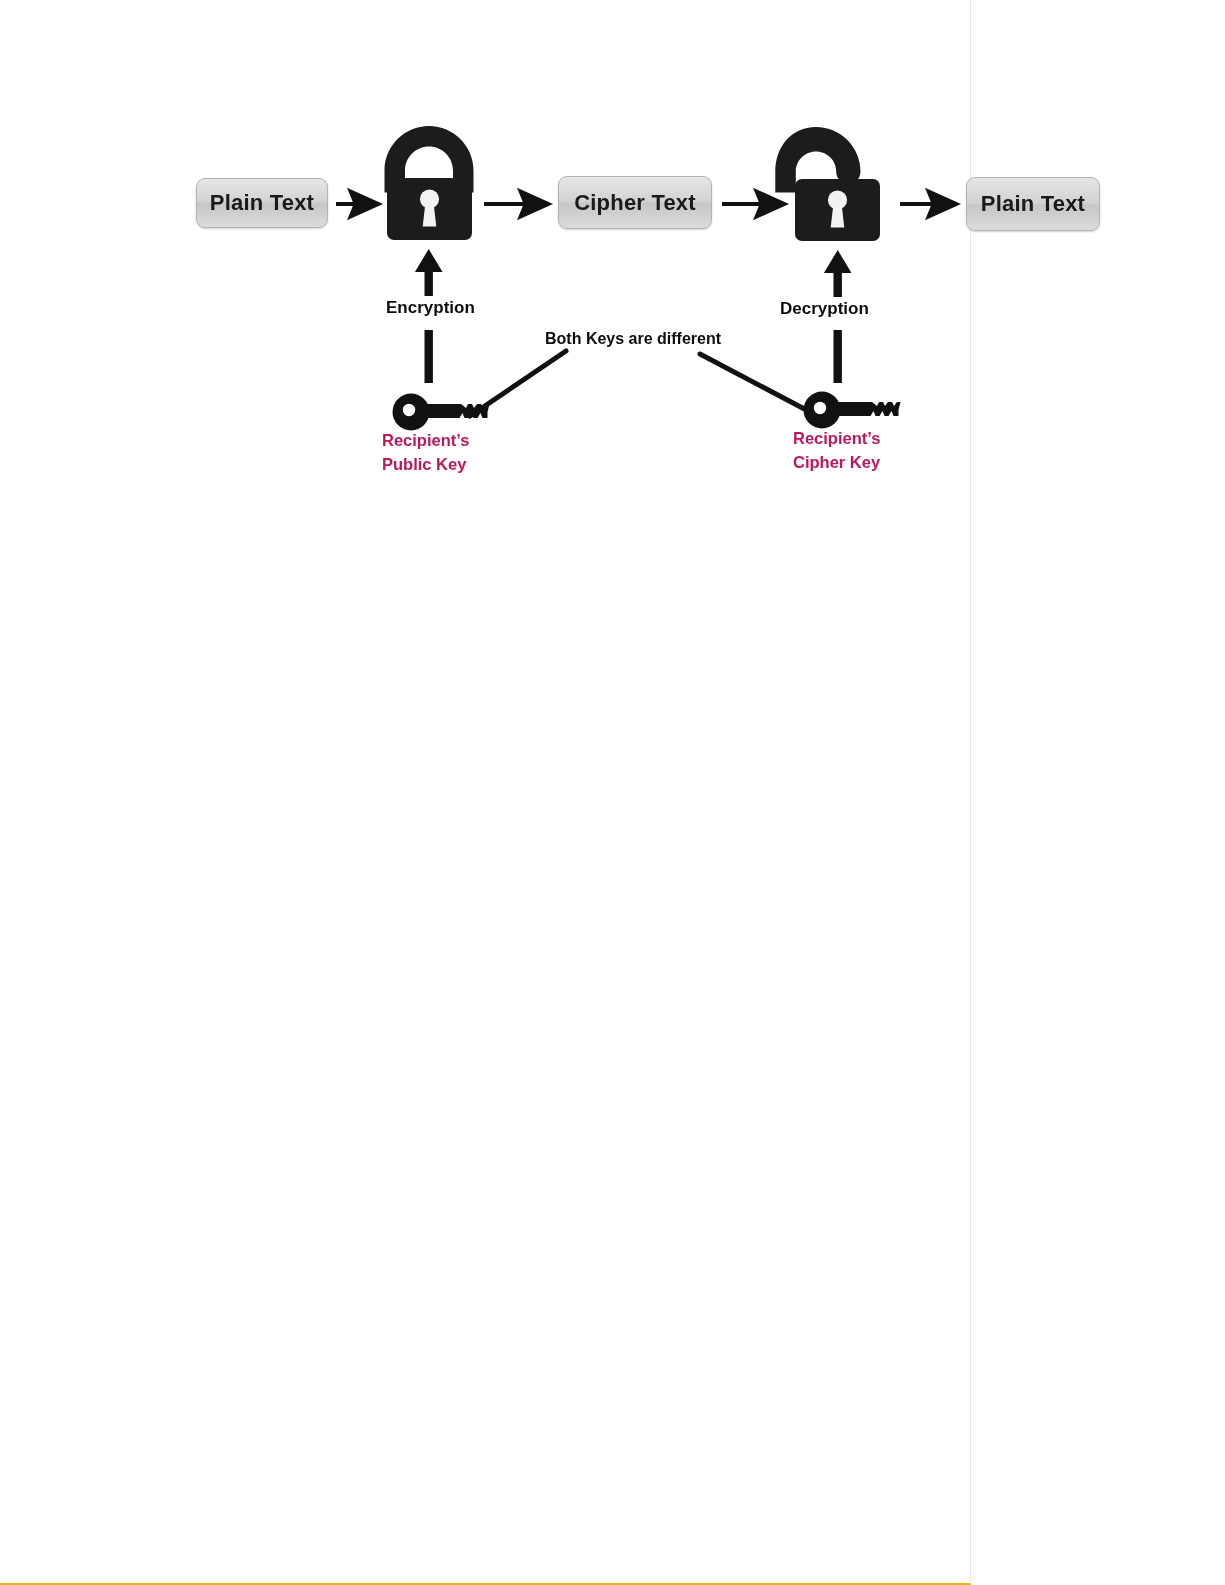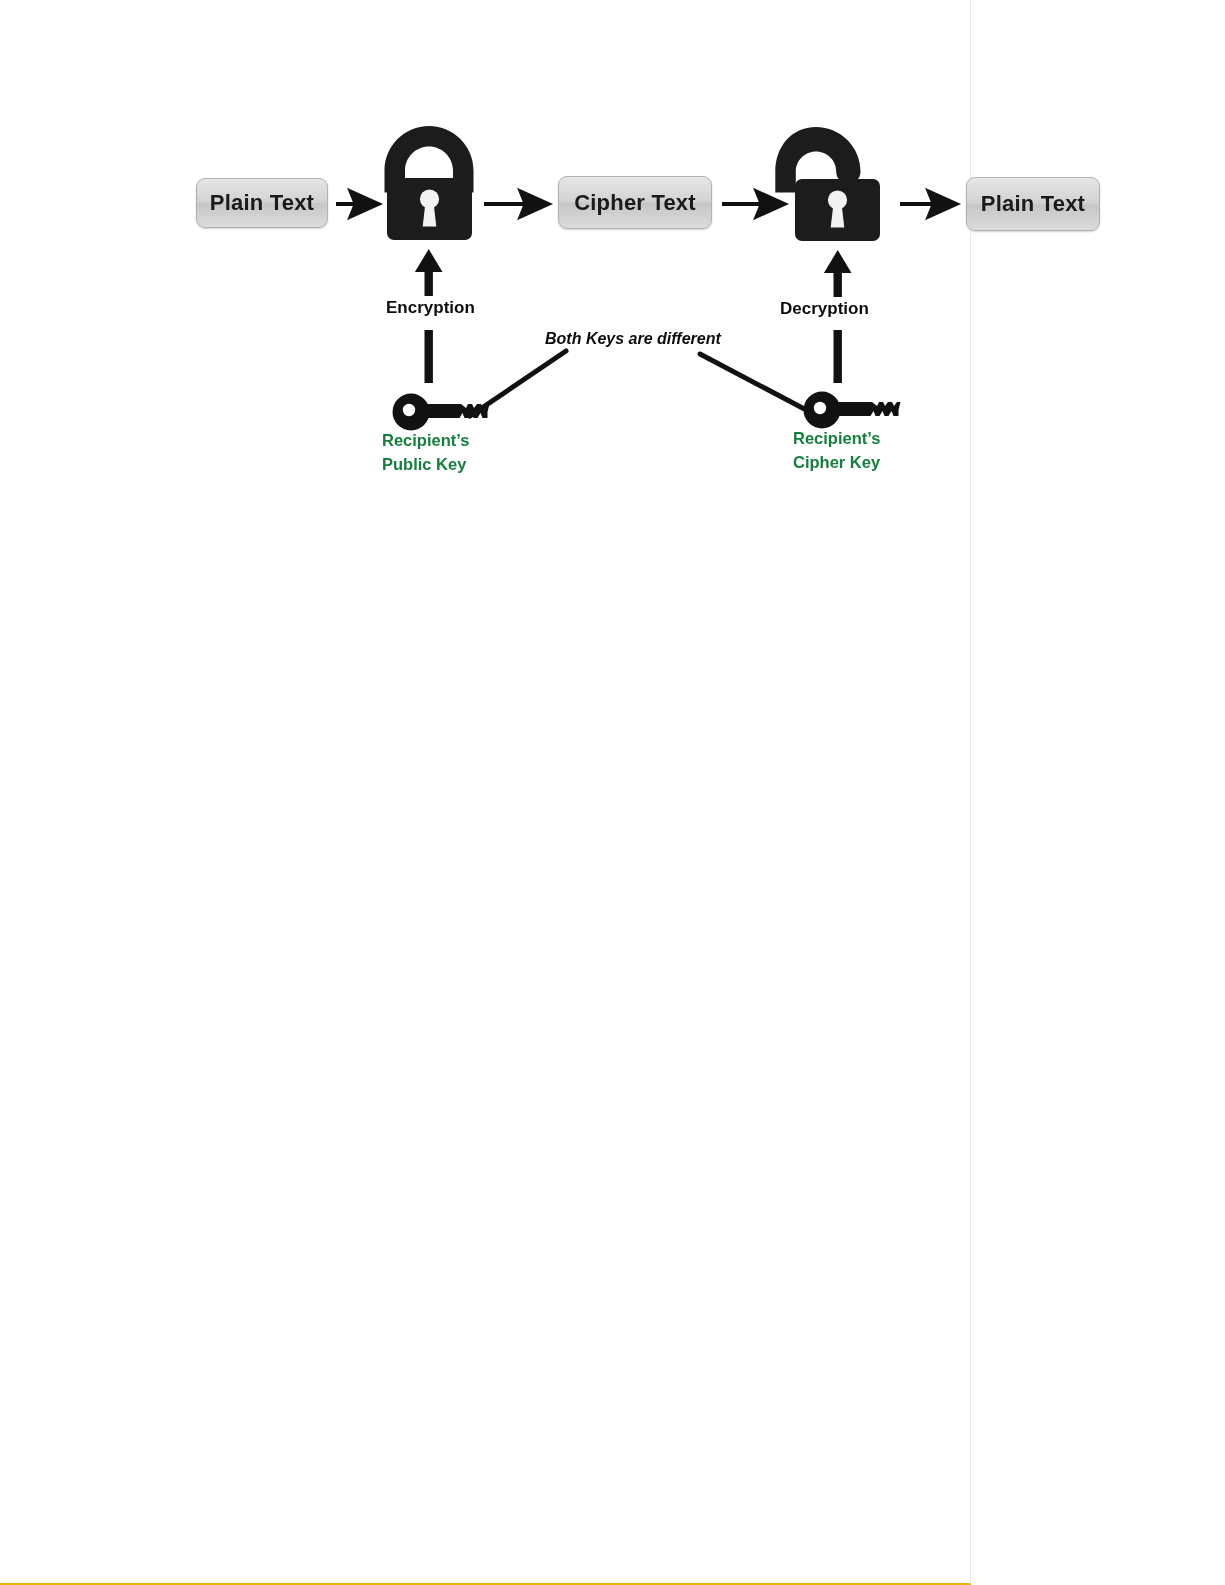--- a/index.html
+++ b/index.html
@@ -58,28 +58,28 @@
   
   .label {
     position: absolute;
     font-family: "Liberation Sans", sans-serif;
     font-weight: bold;
     color: #0d0d0d;
     white-space: nowrap;
   }
   #label-encryption { left: 386px; top: 298px; font-size: 17px; }
   #label-decryption { left: 780px; top: 299px; font-size: 17px; }
-  #label-both-keys  { left: 545px; top: 330px; font-size: 16px; font-style: italic; }
+  #label-both-keys  { left: 545px; top: 330px; font-size: 16px; }
 
   .key-caption {
     position: absolute;
     font-family: "Liberation Sans", sans-serif;
     font-weight: bold;
     font-size: 16.5px;
-    color: #15803d;
+    color: #be185d;
     line-height: 24px;
     white-space: nowrap;
   }
   #caption-public  { left: 382px; top: 428px; }
   #caption-private { left: 793px; top: 426px; }
   .key-caption .ln { display: block; }
 
   
   #art {
     position: absolute;

